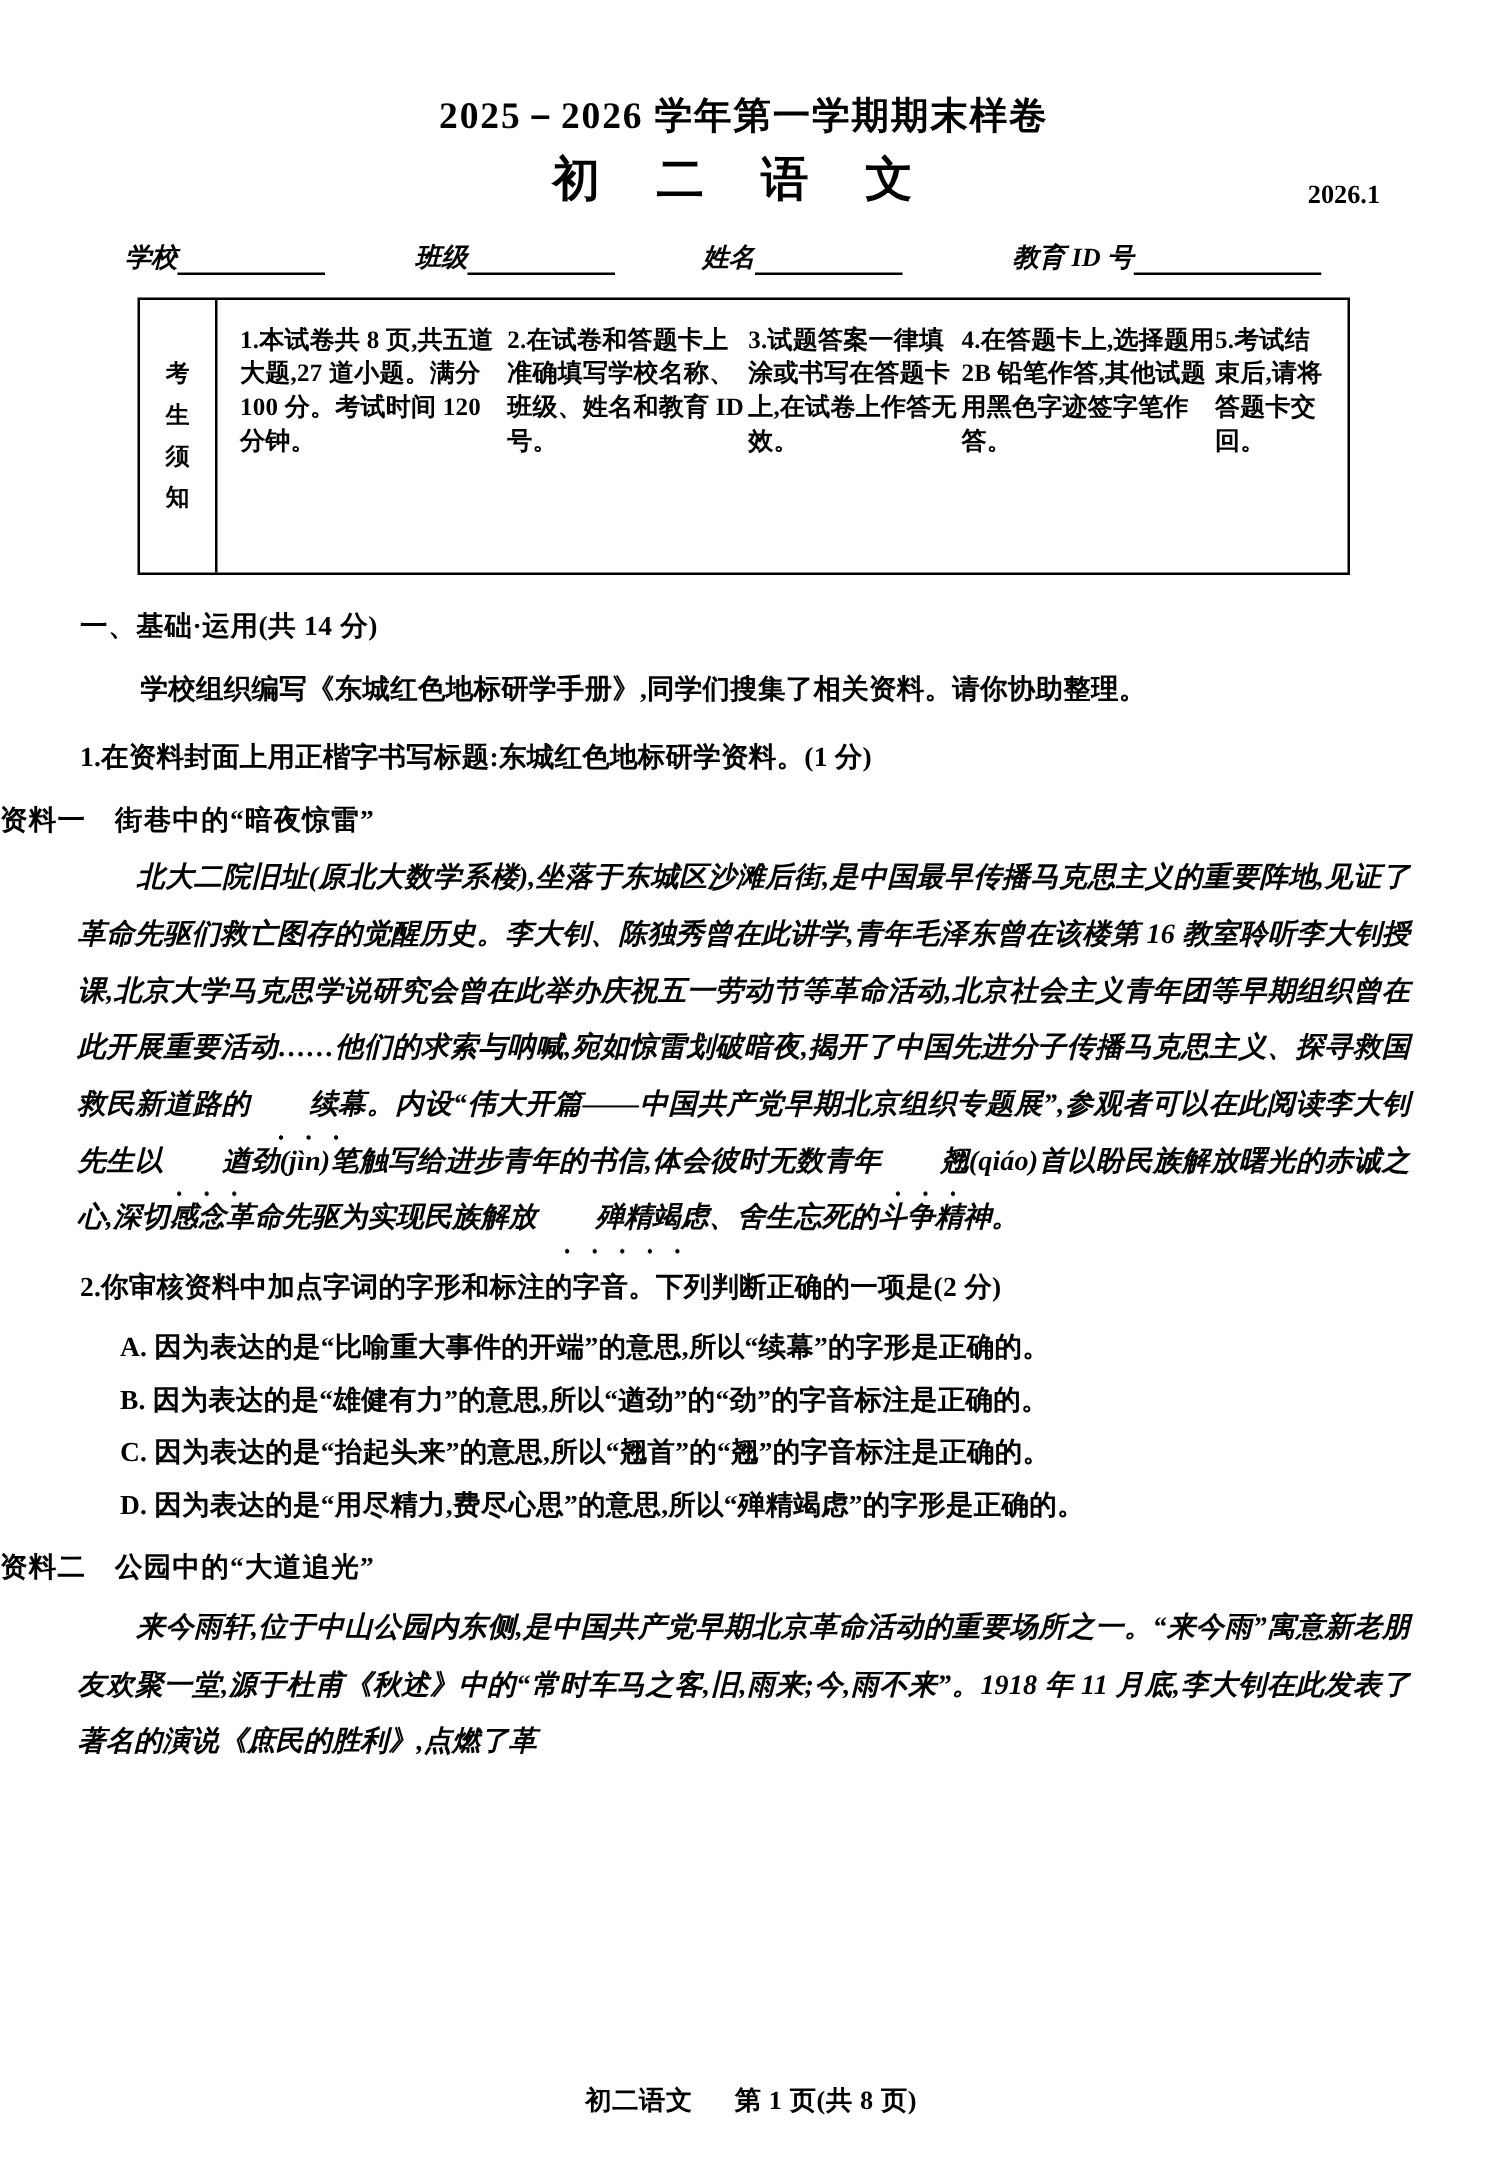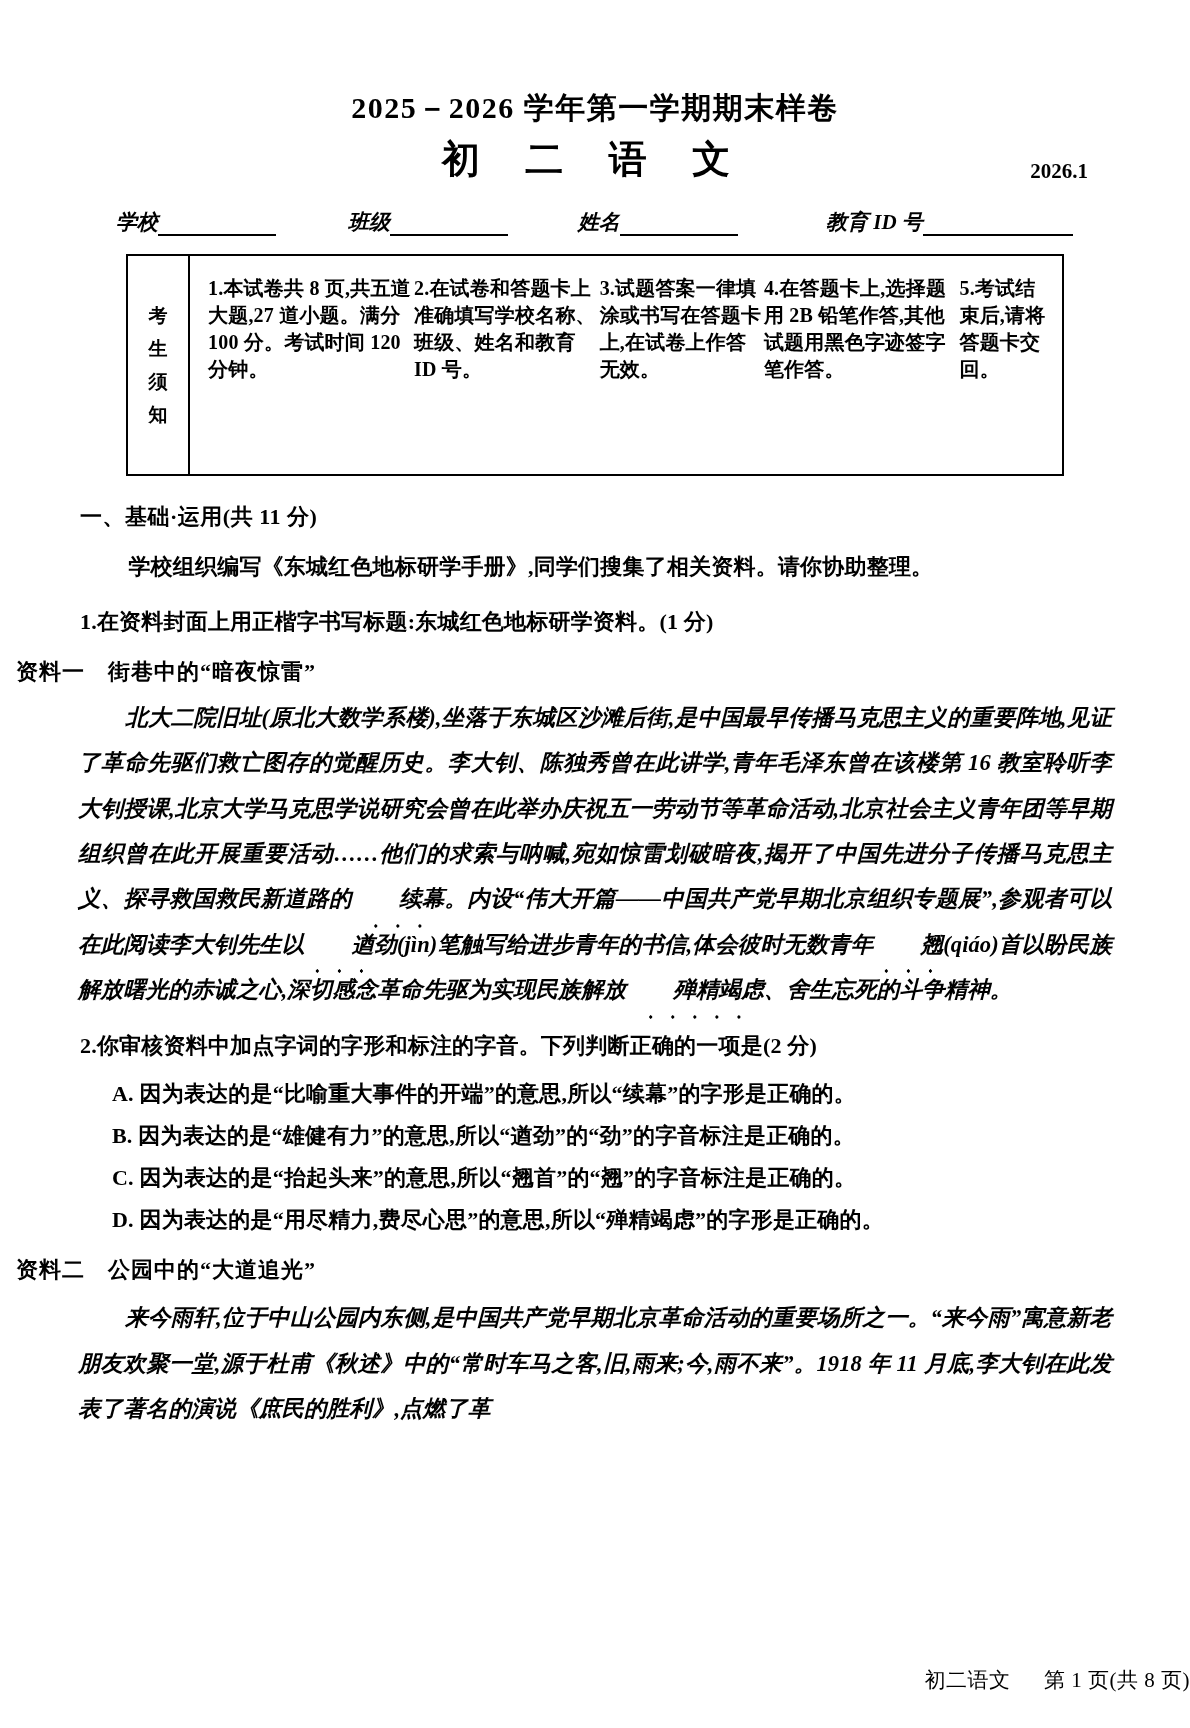--- a/index.html
+++ b/index.html
@@ -12,21 +12,21 @@
     height: 1728px;
     font-family: "Liberation Serif", "DejaVu Serif", serif;
     color: #000000;
     position: relative;
     overflow: hidden;
   }
   .page {
     position: relative;
     width: 1190px;
     height: 1728px;
-    padding: 16px;
+    padding: 0;
     box-sizing: border-box;
   }
 
   
   .exam-title {
     text-align: center;
     font-size: 30px;
     font-weight: bold;
     letter-spacing: 1.5px;
     margin: 0;
@@ -186,23 +186,23 @@
     padding-left: 32px;
     letter-spacing: 0.2px;
   }
 
   
   .footer {
     position: absolute;
     left: 12px;
     right: 0;
     bottom: 34px;
-    text-align: right;
-    font-size: 21px;
-    font-weight: normal;
+    text-align: center;
+    font-size: 21px;
+    font-weight: bold;
     letter-spacing: 0.5px;
   }
   .footer .f-sep { display: inline-block; width: 22px; }
 </style>
 </head>
 <body>
 
 <div class="page">
 
   <div class="exam-title">2025－2026 学年第一学期期末样卷</div>
@@ -243,21 +243,21 @@
     </div>
     <div class="notice-list">
       <div class="notice-item">1.本试卷共 8 页,共五道大题,27 道小题。满分 100 分。考试时间 120 分钟。</div>
       <div class="notice-item">2.在试卷和答题卡上准确填写学校名称、班级、姓名和教育 ID 号。</div>
       <div class="notice-item">3.试题答案一律填涂或书写在答题卡上,在试卷上作答无效。</div>
       <div class="notice-item">4.在答题卡上,选择题用 2B 铅笔作答,其他试题用黑色字迹签字笔作答。</div>
       <div class="notice-item">5.考试结束后,请将答题卡交回。</div>
     </div>
   </div>
 
-  <div class="section-heading">一、基础·运用(共 11 分)</div>
+  <div class="section-heading">一、基础·运用(共 14 分)</div>
   <div class="para indent">学校组织编写《东城红色地标研学手册》,同学们搜集了相关资料。请你协助整理。</div>
   <div class="question">1.在资料封面上用正楷字书写标题:东城红色地标研学资料。(1 分)</div>
 
   <div class="material-heading">资料一　街巷中的“暗夜惊雷”</div>
   <div class="passage"><span>北大二院旧址(原北大数学系楼),坐落于东城区沙滩后街,是中国最早传播马克思主义的重要阵地,见证了革命先驱们救亡图存的觉醒历史。李大钊、陈独秀曾在此讲学,青年毛泽东曾在该楼第 16 教室聆听李大钊授课,北京大学马克思学说研究会曾在此举办庆祝五一劳动节等革命活动,北京社会主义青年团等早期组织曾在此开展重要活动……他们的求索与呐喊,宛如惊雷划破暗夜,揭开了中国先进分子传播马克思主义、探寻救国救民新道路的</span><span class="dotted">续幕</span><span>。内设“伟大开篇——中国共产党早期北京组织专题展”,参观者可以在此阅读李大钊先生以</span><span class="dotted">遒</span><span>劲(jìn)笔触写给进步青年的书信,体会彼时无数青年</span><span class="dotted">翘</span><span>(qiáo)首以盼民族解放曙光的赤诚之心,深切感念革命先驱为实现民族解放</span><span class="dotted">殚精竭虑</span><span>、舍生忘死的斗争精神。</span></div>
 
   <div class="question">2.你审核资料中加点字词的字形和标注的字音。下列判断正确的一项是(2 分)</div>
   <div class="options">
     <div class="option">A. 因为表达的是“比喻重大事件的开端”的意思,所以“续幕”的字形是正确的。</div>
     <div class="option">B. 因为表达的是“雄健有力”的意思,所以“遒劲”的“劲”的字音标注是正确的。</div>

